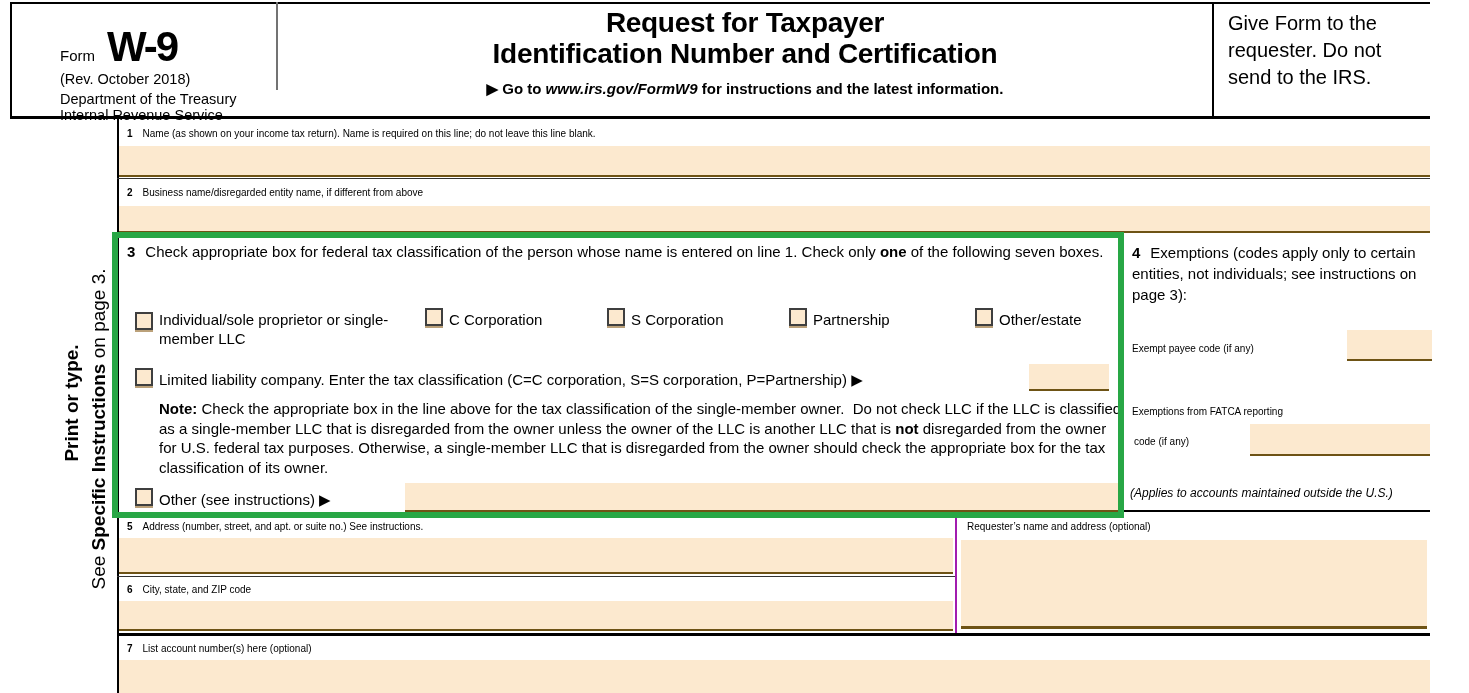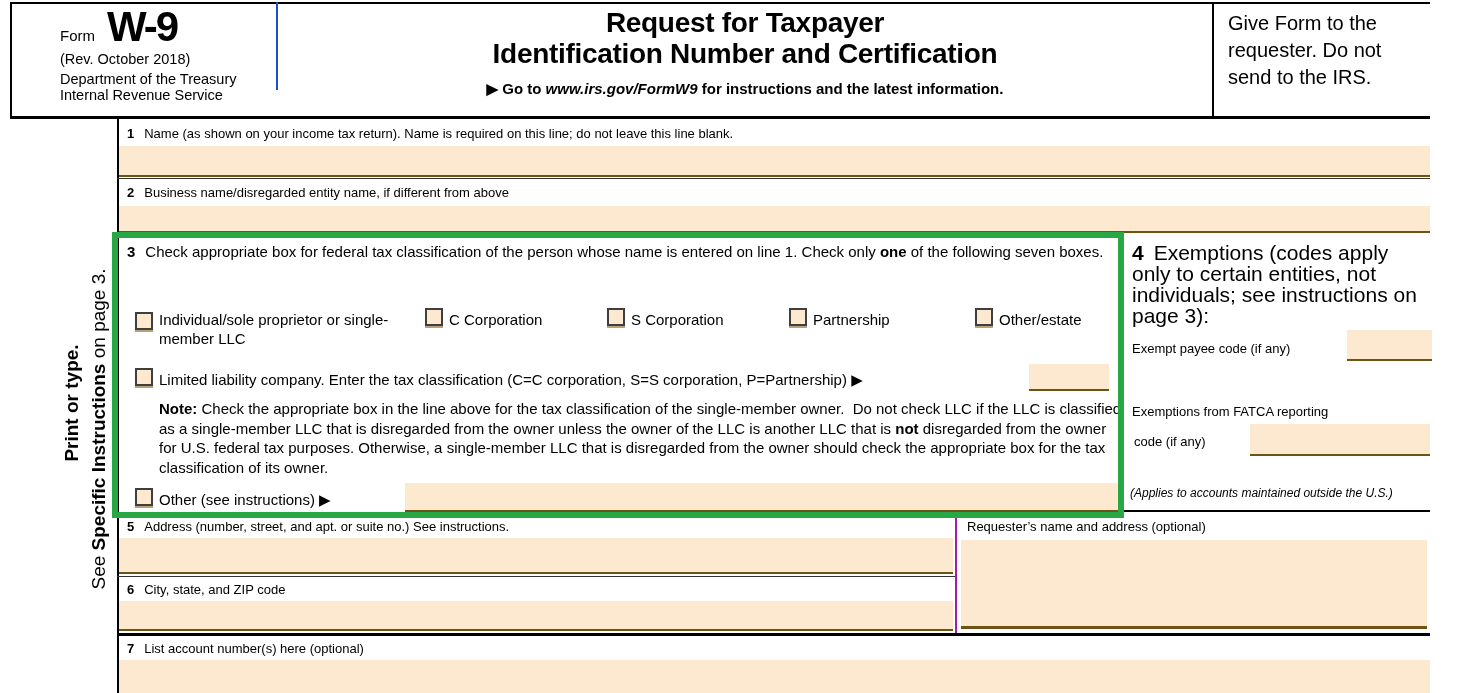--- a/index.html
+++ b/index.html
@@ -6,59 +6,59 @@
   body { background:#ffffff; }
   .page {
     position:relative; width:1469px; height:693px; background:#ffffff;
     font-family:"Liberation Sans", sans-serif; color:#000; overflow:hidden;
   }
   .abs { position:absolute; }
   .hline { position:absolute; background:#000; }
   .vline { position:absolute; background:#000; }
 
   
-  .hdr-left { left:10px; top:2px; width:268px; height:88px; border-right:2px solid #1d4ed8; padding:8px 0 0 50px; }
+  .hdr-left { left:10px; top:2px; width:268px; height:88px; border-right:2px solid #737373; padding:28px 0 0 50px; }
   .form-word { font-size:15px; display:inline-block; vertical-align:baseline; }
   .form-number { font-size:42px; font-weight:bold; letter-spacing:-2px; display:inline-block; margin-left:12px; line-height:34px; }
   .hdr-small { font-size:14.5px; line-height:16.5px; }
   .hdr-rev { margin-top:6px; margin-bottom:3px; }
 
   .hdr-center { left:278px; top:2px; width:934px; height:114px; text-align:center; }
   .main-title { font-size:28px; font-weight:bold; letter-spacing:-0.3px; line-height:31px; margin-top:5px; }
   .goto-line { font-size:15px; font-weight:bold; margin-top:11px; }
   .goto-url { font-style:italic; }
 
   .hdr-right { left:1212px; top:2px; width:218px; height:114px; border-left:2px solid #000; padding:8px 0 0 14px; font-size:20px; font-weight:normal; line-height:27px; }
 
   
   .rot { position:absolute; transform:rotate(-90deg); font-size:19px; white-space:nowrap; text-align:center; }
   .rot-print { left:-8px; top:392px; width:160px; height:22px; font-weight:bold; }
   .rot-see { left:-106px; top:418px; width:410px; height:22px; }
 
   
-  .lbl { position:absolute; font-size:13px; line-height:19px; }
+  .lbl { position:absolute; font-size:10px; line-height:19px; }
   .num { font-weight:bold; margin-right:10px; }
   .fld {
     position:absolute; background:#FCE9CF; border:none; border-bottom:2px solid #6E5315;
     font:15px "Liberation Sans", sans-serif; color:#000; padding:2px 6px; outline:none;
   }
   .cb {
     position:absolute; width:18px; height:18px; background:#FCE9CF;
     border:2px solid #3f3f3f; box-shadow:0 2px 0 rgba(150,110,50,0.65); cursor:pointer; display:inline-block;
   }
 
   
   .sec3 { left:117px; top:236px; width:1003px; height:276px; }
   .s3-head { left:10px; top:6px; width:978px; font-size:15px; line-height:19.5px; }
   .cb-label { position:absolute; font-size:15px; line-height:19px; }
   .note { left:42px; top:163px; width:968px; font-size:15px; line-height:19.5px; white-space:pre-wrap; }
 
   
   .sec4 { left:1120px; top:236px; width:310px; height:276px; border-left:2px solid #000; border-bottom:2px solid #000; }
-  .s4-head { left:10px; top:6px; width:294px; font-size:21px; line-height:21px; }
+  .s4-head { left:10px; top:6px; width:294px; font-size:15px; line-height:21px; }
   .applies { left:8px; top:250px; width:298px; font-size:12px; font-style:italic; }
 
   
   .col56 { left:117px; top:512px; width:840px; height:121px; border-right:2px solid #a21caf; }
   .req-col { left:957px; top:512px; width:473px; height:127px; }
   .req-area {
     position:absolute; left:4px; top:28px; width:466px; height:89px; background:#FCE9CF;
     border:none; border-bottom:3px solid #6E5315; resize:none; outline:none;
     font:15px "Liberation Sans", sans-serif; padding:4px 6px;
   }

